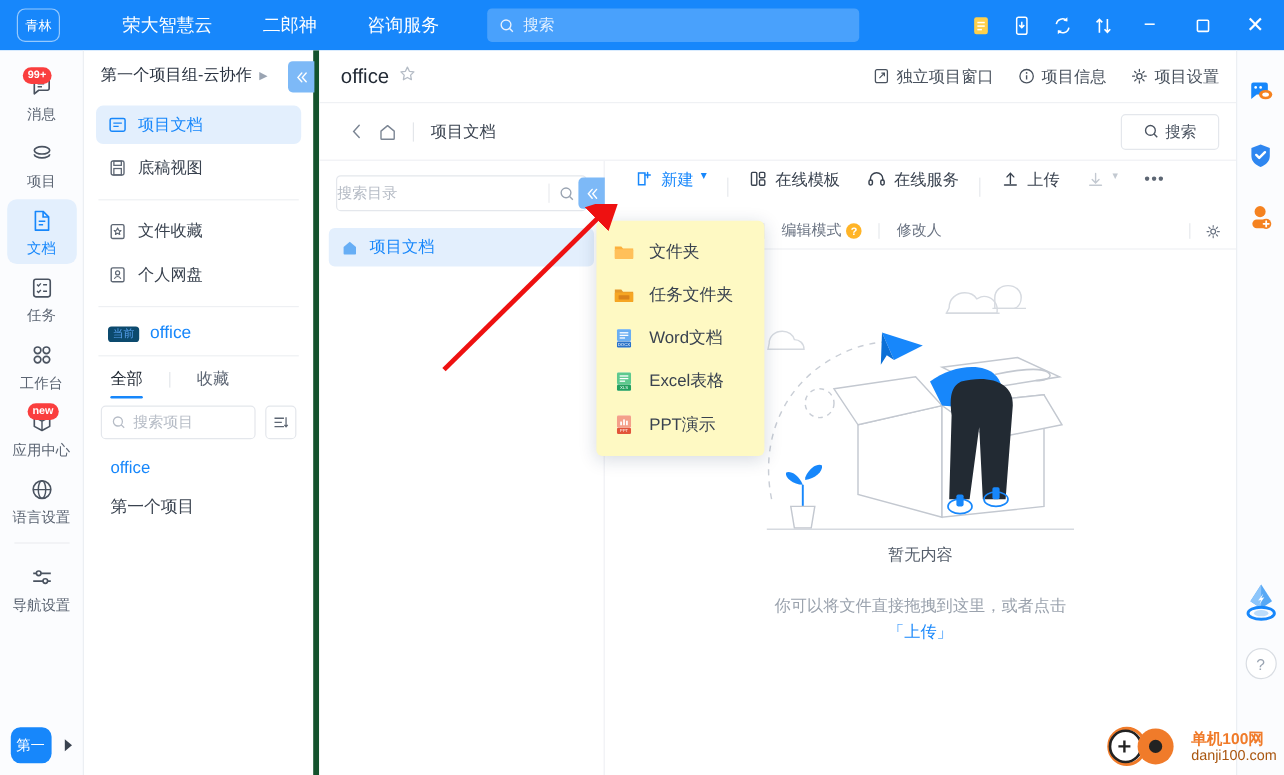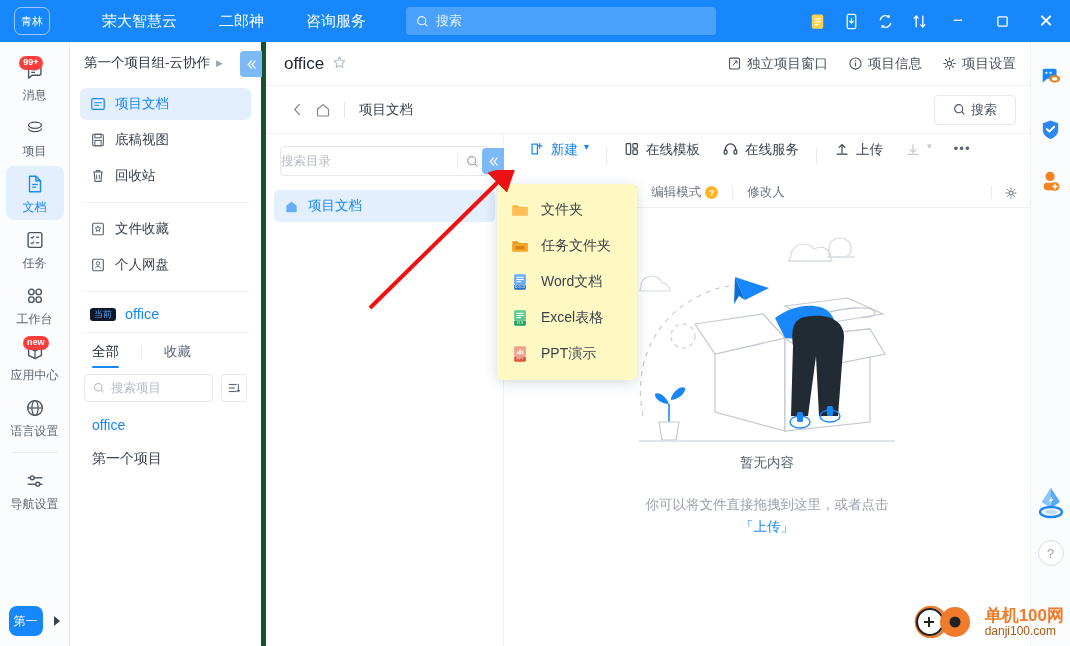--- a/index.html
+++ b/index.html
@@ -64,21 +64,21 @@
   .collapse-btn{
     position:absolute;right:-1px;top:9px;width:22px;height:26px;background:#7db9f7;color:#fff;
     border-radius:4px 0 0 4px;display:flex;align-items:center;justify-content:center;font-size:11px;
   }
   .np-list{padding:4px 10px 0;}
   .np-item{height:32px;border-radius:6px;display:flex;align-items:center;gap:9px;padding:0 10px;margin-bottom:4px;
     font-size:13.5px;color:#39424f;cursor:default;}
   .np-item.active{background:#e3effd;color:#1787fb;}
   .np-sep{height:1px;background:#eef0f3;margin:6px 12px;}
   .np-cur{display:flex;align-items:center;gap:9px;padding:8px 20px 10px;}
-  .cur-tag{background:#0f172a;color:#57a0ef;font-size:9px;border-radius:3px;padding:2px 4px;line-height:1;}
+  .cur-tag{background:#0c4a6e;color:#57a0ef;font-size:9px;border-radius:3px;padding:2px 4px;line-height:1;}
   .cur-name{color:#1787fb;font-size:14.5px;}
   .np-tabs{display:flex;align-items:center;gap:0;padding:4px 0 0 22px;font-size:13.5px;color:#5c6573;}
   .np-tab{padding-bottom:7px;position:relative;}
   .np-tab.active{color:#232b36;}
   .np-tab.active:after{content:"";position:absolute;left:0;right:0;bottom:0;height:2.5px;background:#1787fb;border-radius:2px;}
   .np-tabdiv{width:1px;height:13px;background:#e3e6ea;margin:0 22px 7px;}
   .np-searchrow{display:flex;align-items:center;gap:8px;padding:6px 14px 0;}
   .np-search{flex:1;height:28px;border:1px solid #e4e7ec;border-radius:4px;display:flex;align-items:center;
     gap:6px;padding:0 8px;font-size:12.5px;color:#b6bcc6;}
   .np-sortbtn{width:26px;height:28px;border:1px solid #e4e7ec;border-radius:4px;display:flex;
@@ -133,21 +133,21 @@
   .rrail{width:40px;flex:0 0 40px;background:#fbfcfe;border-left:1px solid #eceff3;
     display:flex;flex-direction:column;align-items:center;padding-top:22px;gap:26px;position:relative;}
   .rr-ic{width:26px;height:26px;display:flex;align-items:center;justify-content:center;}
   .rr-help{position:absolute;bottom:80px;width:26px;height:26px;border-radius:50%;border:1px solid #d9dde3;
     display:flex;align-items:center;justify-content:center;color:#9aa4b2;font-size:13px;background:#fff;}
   .rr-rocket{position:absolute;bottom:120px;}
 
   
   .wm{position:absolute;right:6px;bottom:4px;display:flex;align-items:center;gap:6px;z-index:30;}
   .wm-txt{display:flex;flex-direction:column;line-height:1.05;}
-  .wm-cn{font-size:17px;color:#f07b2a;font-weight:bold;}
+  .wm-cn{font-size:13px;color:#f07b2a;font-weight:bold;}
   .wm-en{font-size:12px;color:#a9560f;}
 
   
   .arrow{position:absolute;left:360px;top:170px;z-index:40;pointer-events:none;}
 
   
   .menu{position:absolute;left:497px;top:184px;width:140px;background:#fef9c3;border-radius:5px;
     box-shadow:0 3px 14px rgba(20,40,80,.17);padding:8px 0;z-index:35;}
   .menu-item{height:36px;display:flex;align-items:center;gap:12px;padding:0 14px;font-size:14px;color:#39424f;}
   .mi-ico{width:18px;height:18px;flex:0 0 18px;}
@@ -338,28 +338,20 @@
           </svg>
           <span>项目文档</span>
         </div>
         <div class="np-item">
           <svg width="16" height="16" viewBox="0 0 18 18">
             <rect x="3" y="2.5" width="12" height="13" rx="1.5" fill="none" stroke="#5d6673" stroke-width="1.3"></rect>
             <rect x="5.5" y="2.5" width="7" height="4" fill="none" stroke="#5d6673" stroke-width="1.2"></rect>
             <rect x="5.5" y="9.5" width="7" height="6" fill="none" stroke="#5d6673" stroke-width="1.2"></rect>
           </svg>
           <span>底稿视图</span>
-        </div>
-        <div class="np-item">
-          <svg width="16" height="16" viewBox="0 0 18 18">
-            <path d="M3.5 4.5h11M7 4.5V3h4v1.5M4.8 4.5l.8 10.5h6.8l.8-10.5" fill="none" stroke="#5d6673" stroke-width="1.3" stroke-linejoin="round"></path>
-            <line x1="7.5" y1="7.5" x2="7.5" y2="12.5" stroke="#5d6673" stroke-width="1.1"></line>
-            <line x1="10.5" y1="7.5" x2="10.5" y2="12.5" stroke="#5d6673" stroke-width="1.1"></line>
-          </svg>
-          <span>回收站</span>
         </div>
       </div>
 
       <div class="np-sep"></div>
 
       <div class="np-list">
         <div class="np-item">
           <svg width="16" height="16" viewBox="0 0 18 18">
             <rect x="3" y="2.5" width="12" height="13" rx="1.5" fill="none" stroke="#5d6673" stroke-width="1.3"></rect>
             <path d="M9 5.6l1 2.1 2.2.3-1.6 1.5.4 2.2L9 10.6l-2 1.1.4-2.2L5.8 8l2.2-.3z" fill="none" stroke="#5d6673" stroke-width="1.1" stroke-linejoin="round"></path>

